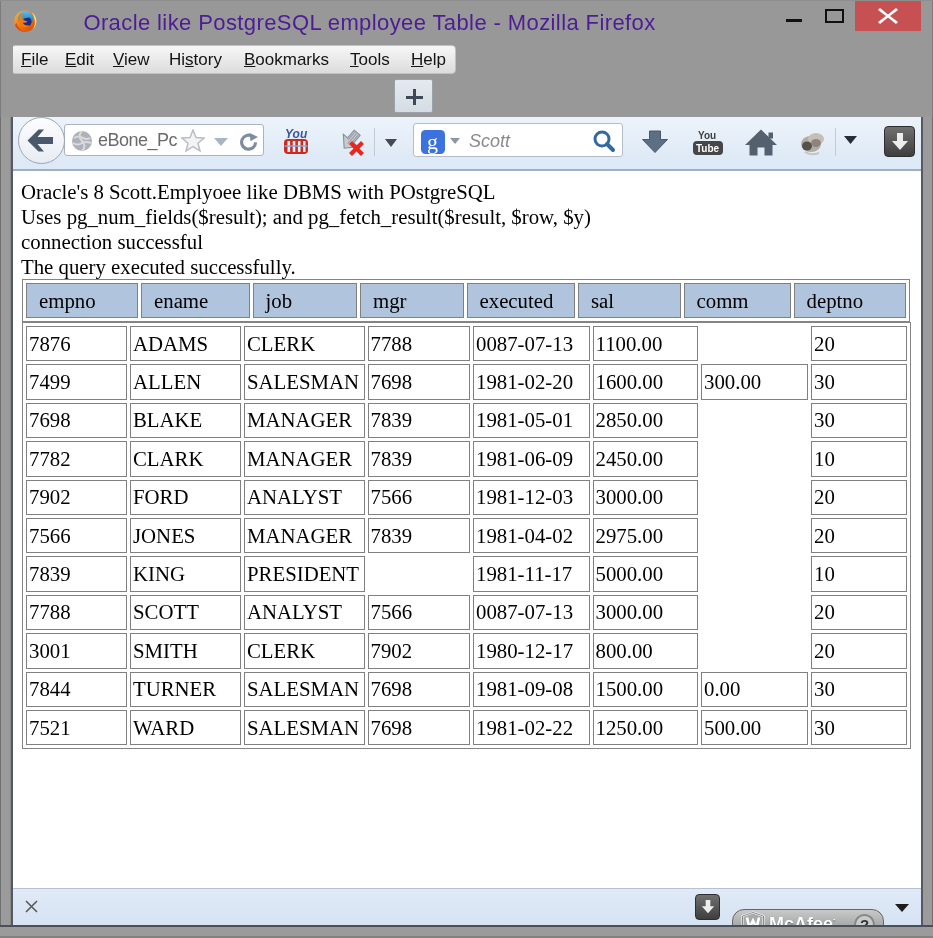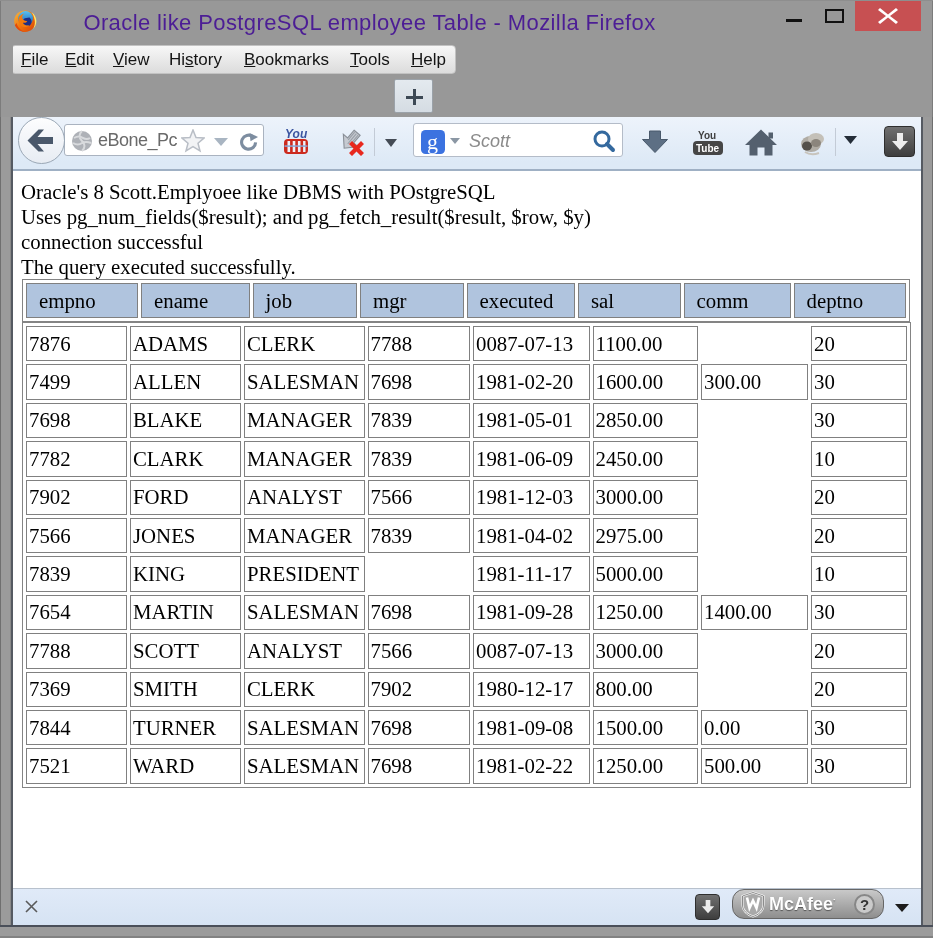--- a/index.html
+++ b/index.html
@@ -53,21 +53,21 @@
 table.t { border-collapse:separate; border-spacing:3px; border:1px solid #848484; table-layout:fixed; empty-cells:hide; }
 table.t td { border:1px solid #808080; font-family:"Liberation Serif",serif; font-size:20.8px; color:#000; padding:0 0 0 2px; overflow:hidden; white-space:nowrap; }
 #thead { left:22px; top:279px; width:888px; height:43px; }
 #thead td { background:#b0c4de; height:35px;padding-left:12px; }
 #tdata { left:22px; top:322px; width:888px; }
 #tdata td { background:#fff; height:35.4px; }
 
 
 .statusbar { left:0; top:888px; width:933px; height:37px; background:linear-gradient(180deg,#e0eaf8,#d6e3f3); border-top:1px solid #b8c1cd; }
 .darkbtn { position:absolute; border-radius:4px; background:linear-gradient(180deg,#707070,#3e3e3e); border:1px solid #2e2e2e; }
-.mcafee { position:absolute; left:732px; top:0; width:152px; height:30px; background:linear-gradient(180deg,#c9c9c9,#8e8e8e); border:1px solid #666; border-radius:12px; }
+.mcafee { position:absolute; left:732px; top:20px; width:152px; height:30px; background:linear-gradient(180deg,#c9c9c9,#8e8e8e); border:1px solid #666; border-radius:12px; }
 .mcword { position:absolute; left:36px; top:4px; color:#fff; font-size:18px; font-weight:bold; text-shadow:0 1px 1px #555; }
 .qmark { position:absolute; left:121px; top:4px; width:21px; height:21px; border-radius:50%; background:#cacaca; border:2px solid #878787; color:#333; font-size:15px; font-weight:bold; text-align:center; line-height:18px; }
 </style>
 </head>
 <body>
 <div id="win">
   <div class="titlebar">
     <div class="title">Oracle like PostgreSQL employee Table - Mozilla Firefox</div>
     <div class="fxlogo">
       <svg width="24" height="24" viewBox="0 0 24 24">
@@ -310,41 +310,31 @@
           <td>7839</td>
           <td>KING</td>
           <td>PRESIDENT</td>
           <td></td>
           <td>1981-11-17</td>
           <td>5000.00</td>
           <td></td>
           <td>10</td>
         </tr>
     <tr>
-          <td>7654</td>
-          <td>MARTIN</td>
-          <td>SALESMAN</td>
-          <td>7698</td>
-          <td>1981-09-28</td>
-          <td>1250.00</td>
-          <td>1400.00</td>
-          <td>30</td>
-        </tr>
-    <tr>
           <td>7788</td>
           <td>SCOTT</td>
           <td>ANALYST</td>
           <td>7566</td>
           <td>0087-07-13</td>
           <td>3000.00</td>
           <td></td>
           <td>20</td>
         </tr>
     <tr>
-          <td>7369</td>
+          <td>3001</td>
           <td>SMITH</td>
           <td>CLERK</td>
           <td>7902</td>
           <td>1980-12-17</td>
           <td>800.00</td>
           <td></td>
           <td>20</td>
         </tr>
     <tr>
           <td>7844</td>

